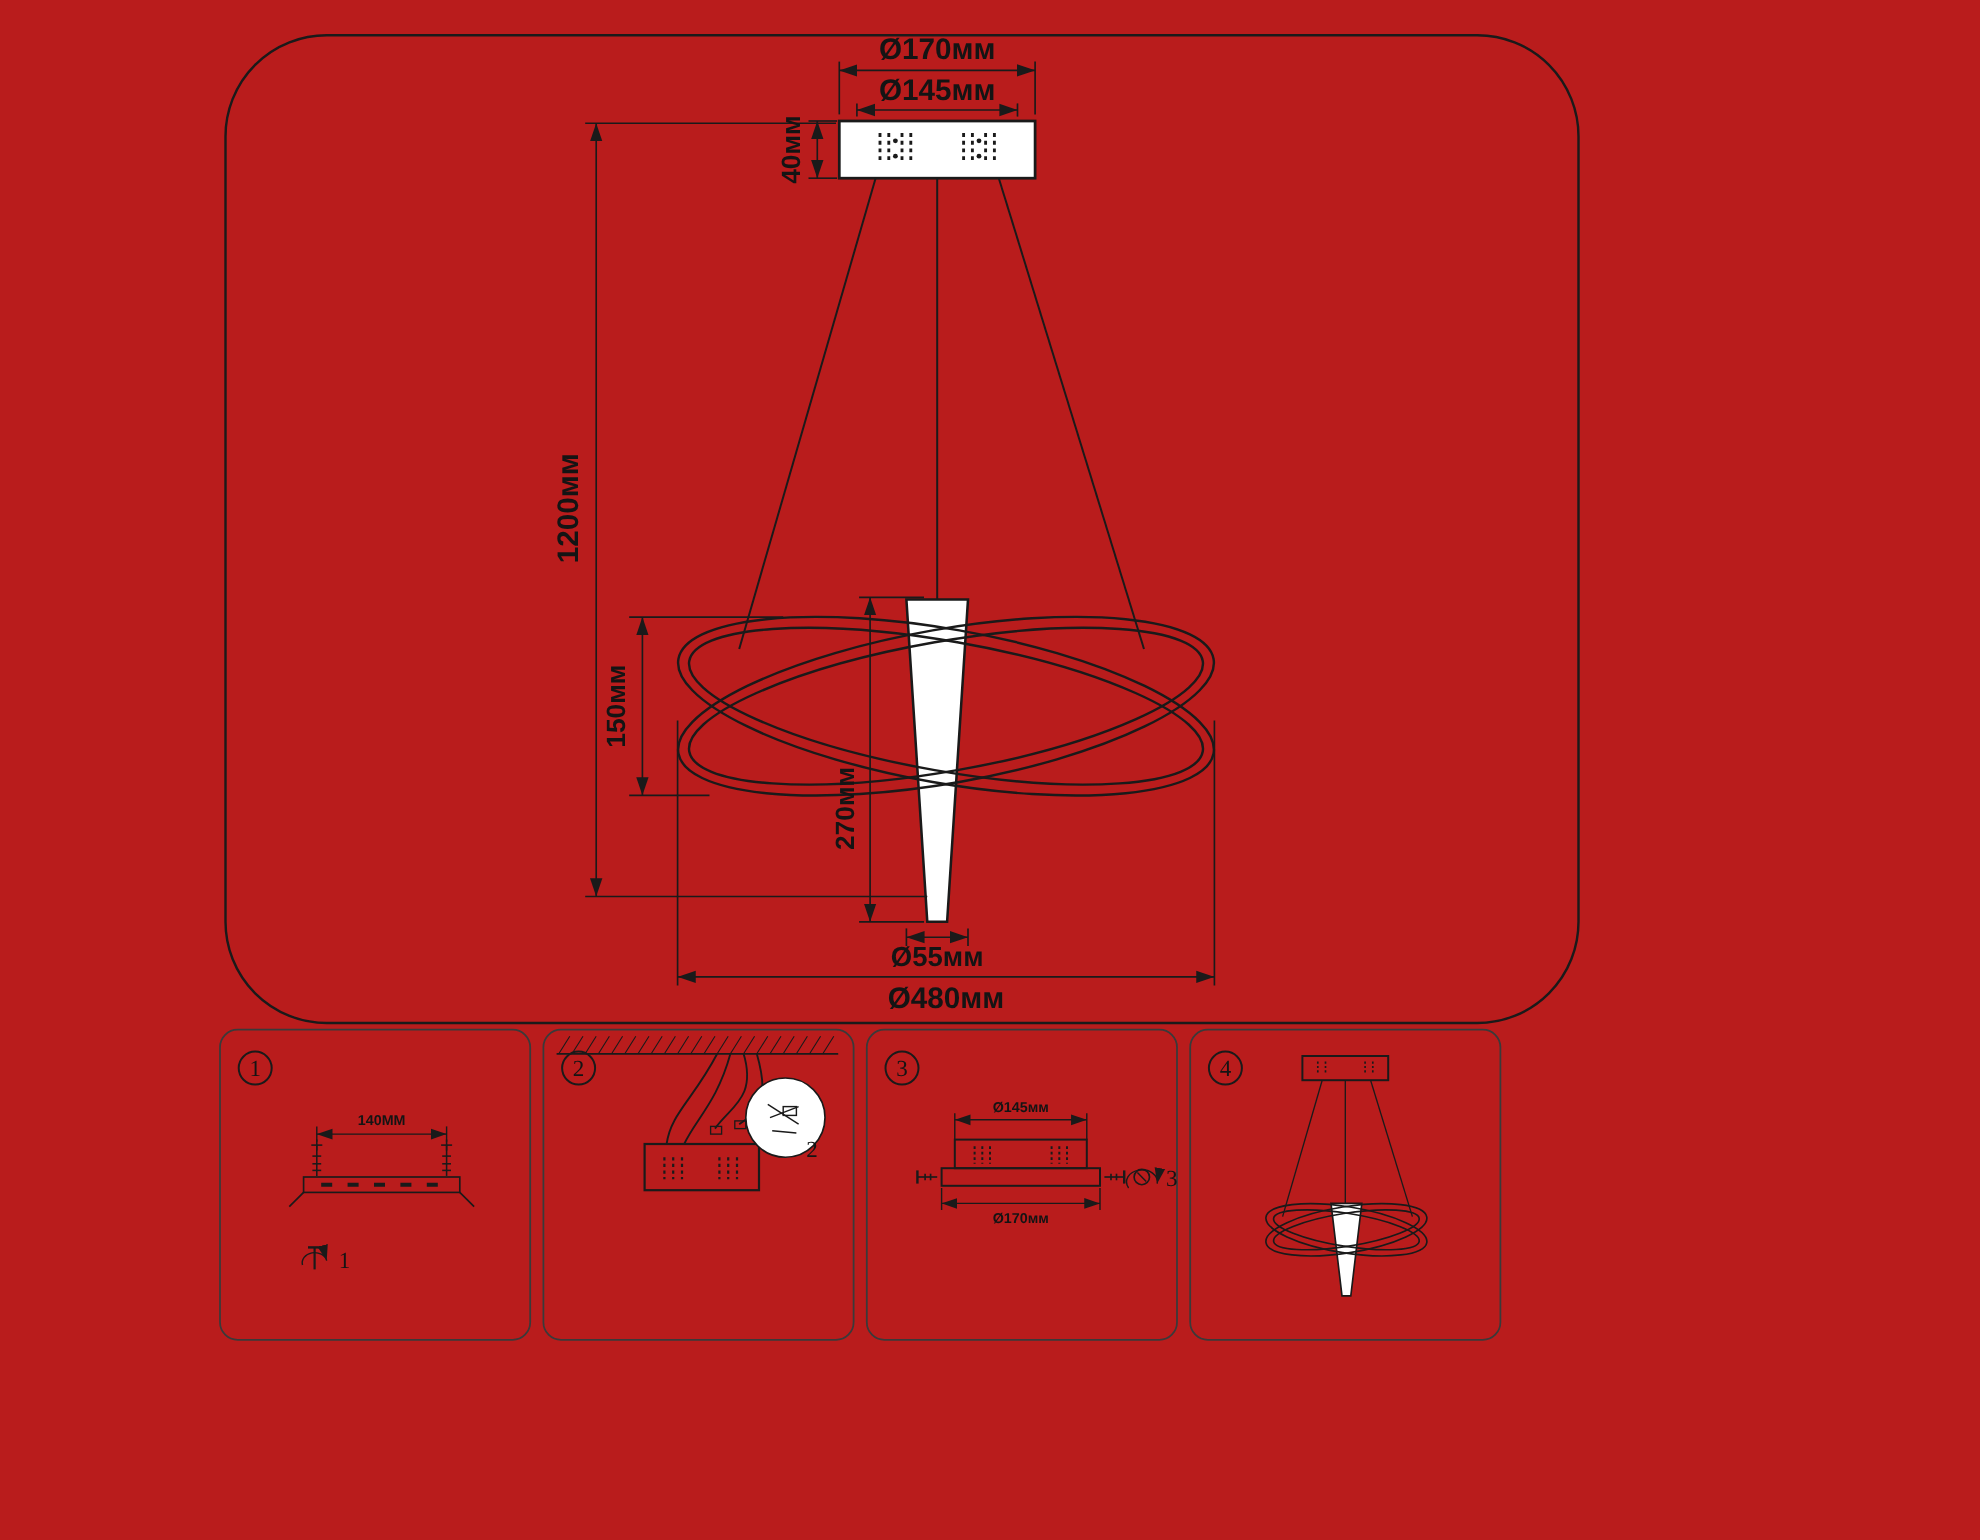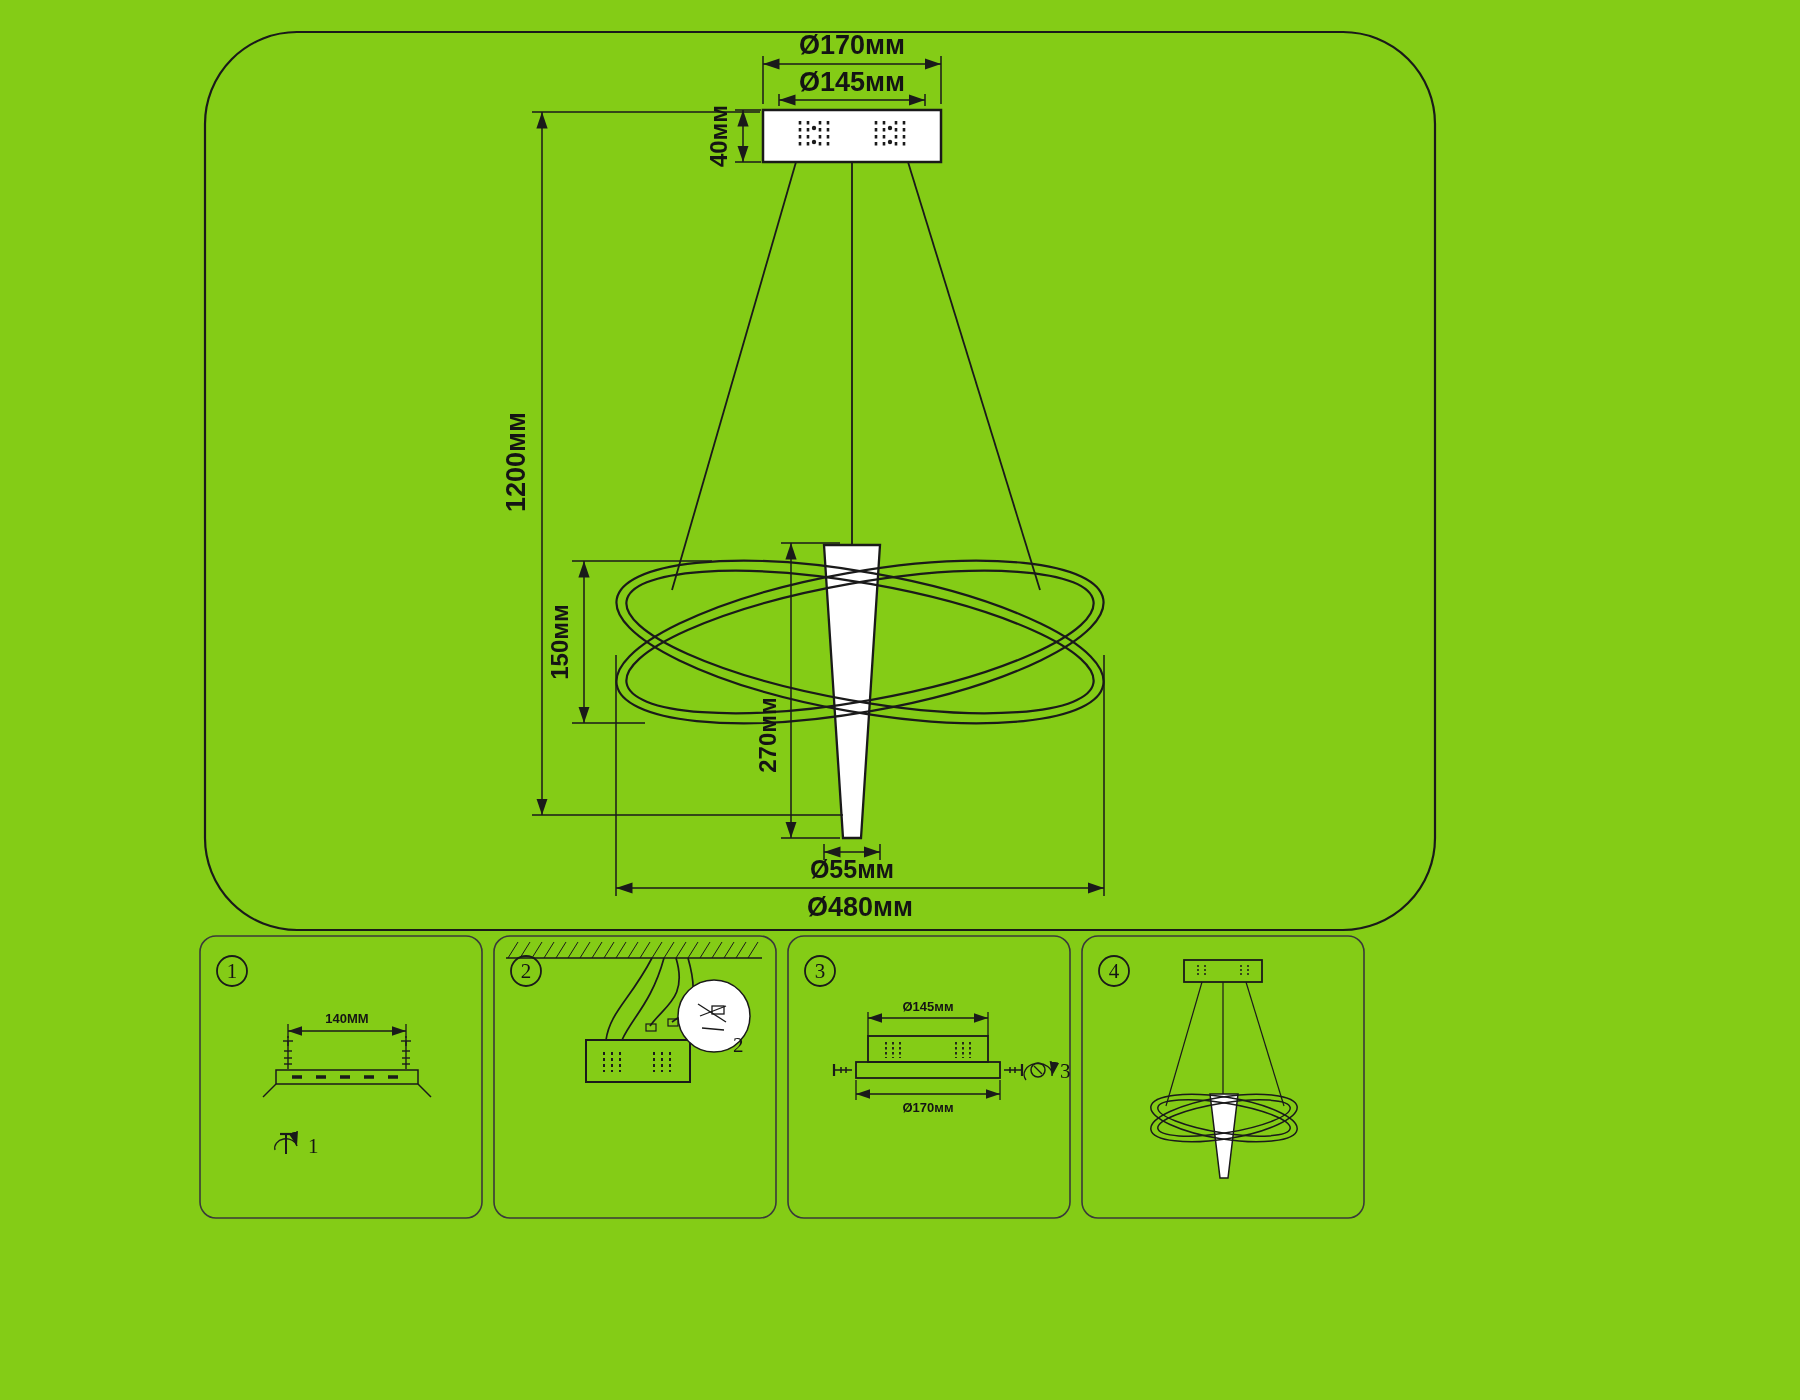--- a/index.html
+++ b/index.html
@@ -1,16 +1,16 @@
 <!DOCTYPE html>
 <html><head>
 <meta charset="utf-8">
 <style>
   html,body{margin:0;padding:0;background:#fff;}
-  .canvas{position:relative;width:1800px;height:1400px;background:#84cc16;overflow:hidden;
+  .canvas{position:relative;width:1800px;height:1400px;background:#b91c1c;overflow:hidden;
           font-family:"Liberation Sans", sans-serif;}
   svg{display:block;}
   text{font-family:"Liberation Sans", sans-serif;font-weight:bold;fill:#141414;}
   .serif{font-family:"Liberation Serif", serif;font-weight:normal;}
 </style>
 </head>
 <body>
 
 <div class="canvas">
 <svg width="1800" height="1400" viewBox="0 0 1800 1400">

